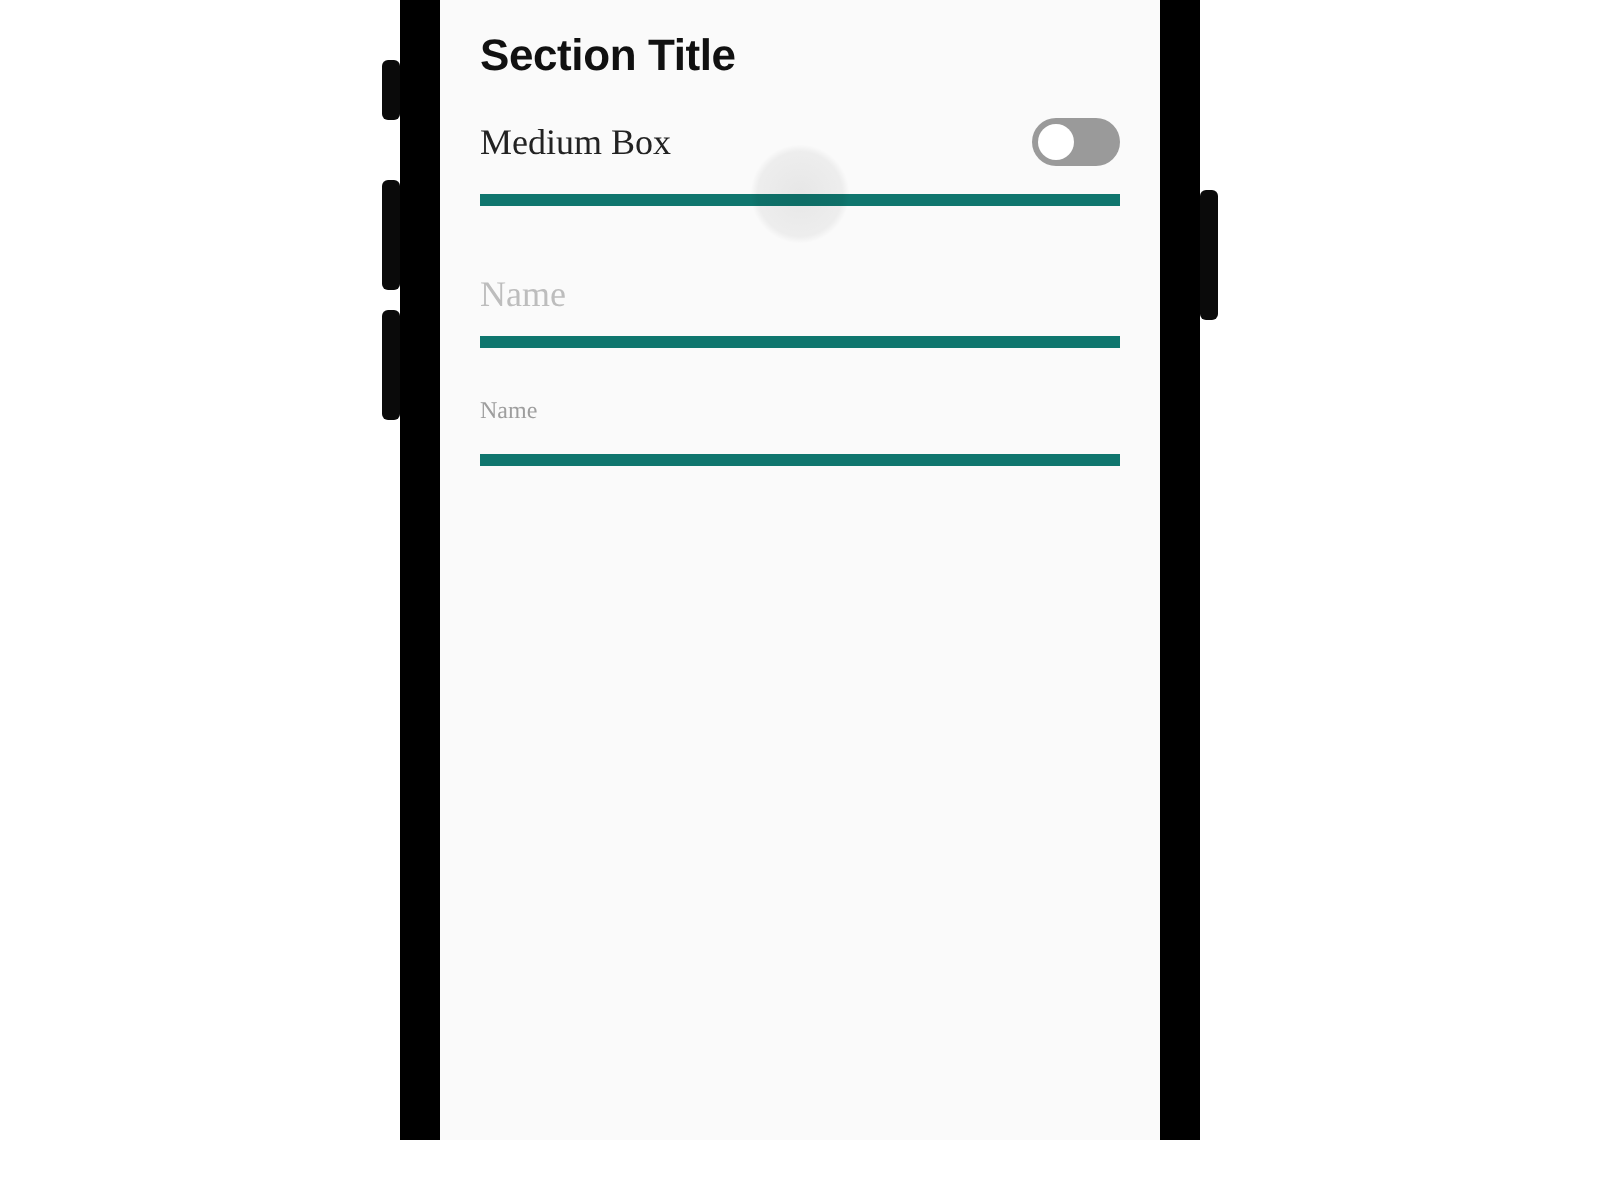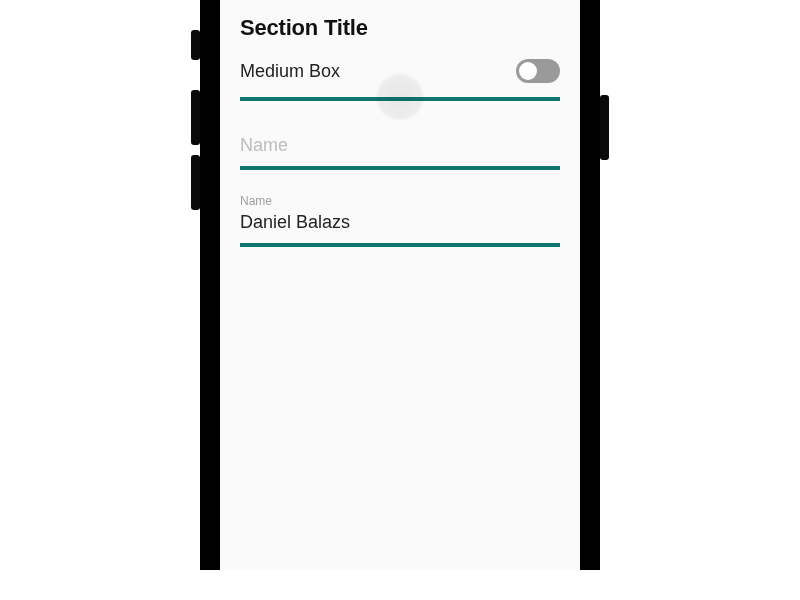--- a/index.html
+++ b/index.html
@@ -41,21 +41,22 @@
     }
     .section-title {
       font-size: 22px;
       font-weight: 700;
       color: #111;
       letter-spacing: -0.2px;
       margin-bottom: 18px;
     }
     .row {
       position: relative;
-      border-bottom: 4px solid #0f766e;
+      border-bottom: 6px solid #0f766e;
+      font-family: Liberation Serif, serif;
     }
     .toggle-row {
       display: flex;
       align-items: center;
       justify-content: space-between;
       padding-bottom: 14px;
       margin-bottom: 28px;
     }
     .toggle-label {
       font-size: 18px;
@@ -124,17 +125,16 @@
       </div>
       <div class="touch-ripple"></div>
     </div>
 
     <div class="row input-row">
       <span class="placeholder">Name</span>
     </div>
 
     <div class="row filled-row">
       <div class="floating-label">Name</div>
-      <div class="input-value">Daniel Balazs</div>
     </div>
 
   </div>
 </div>
 
 </body></html>

